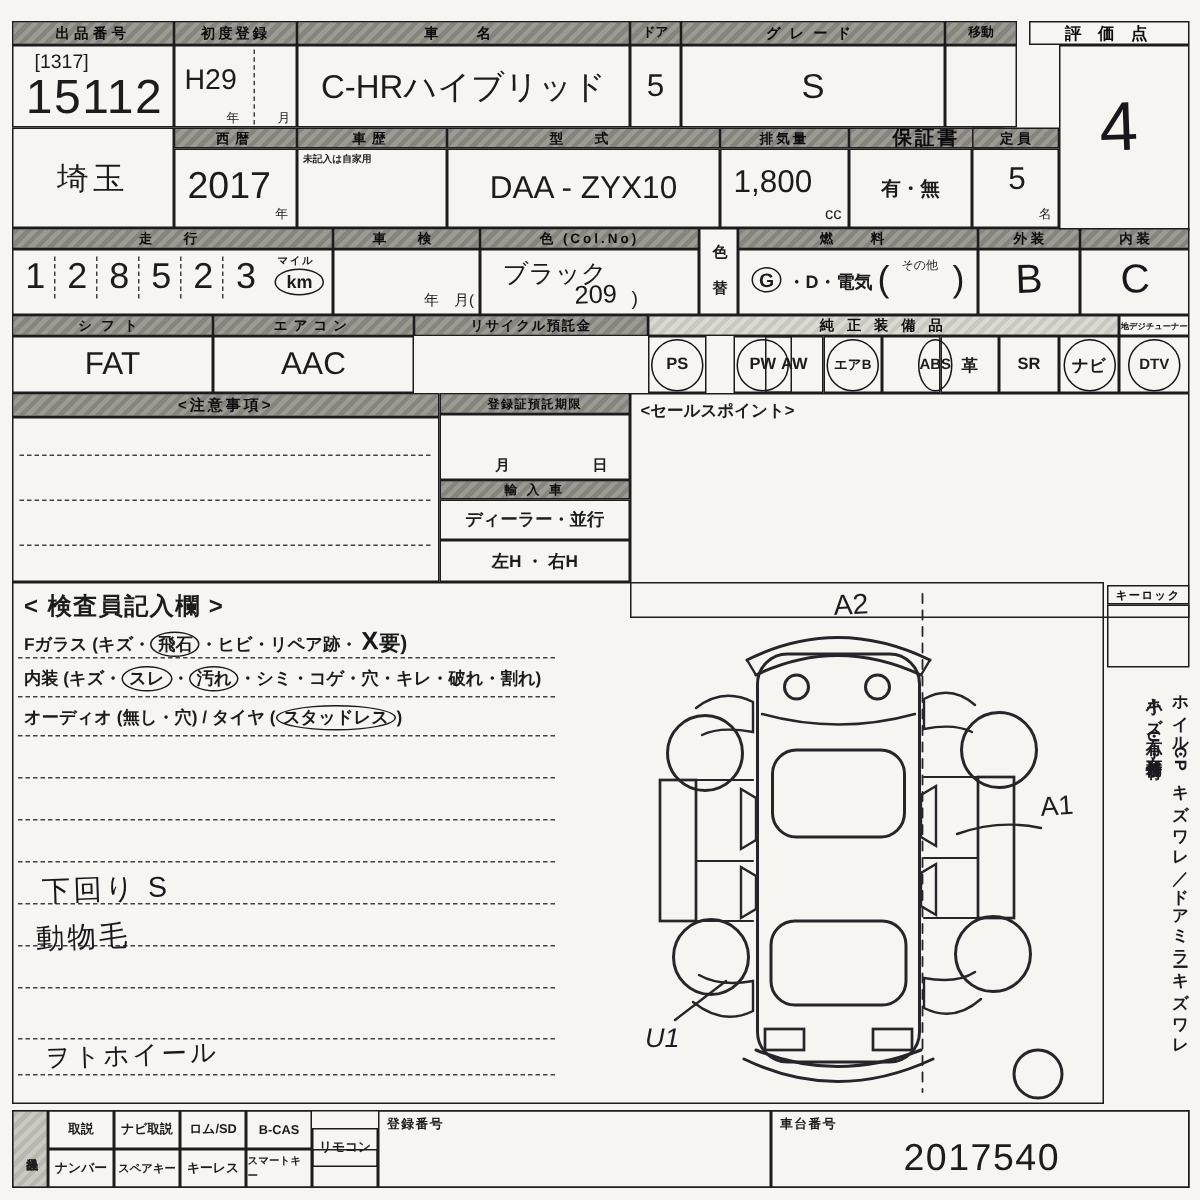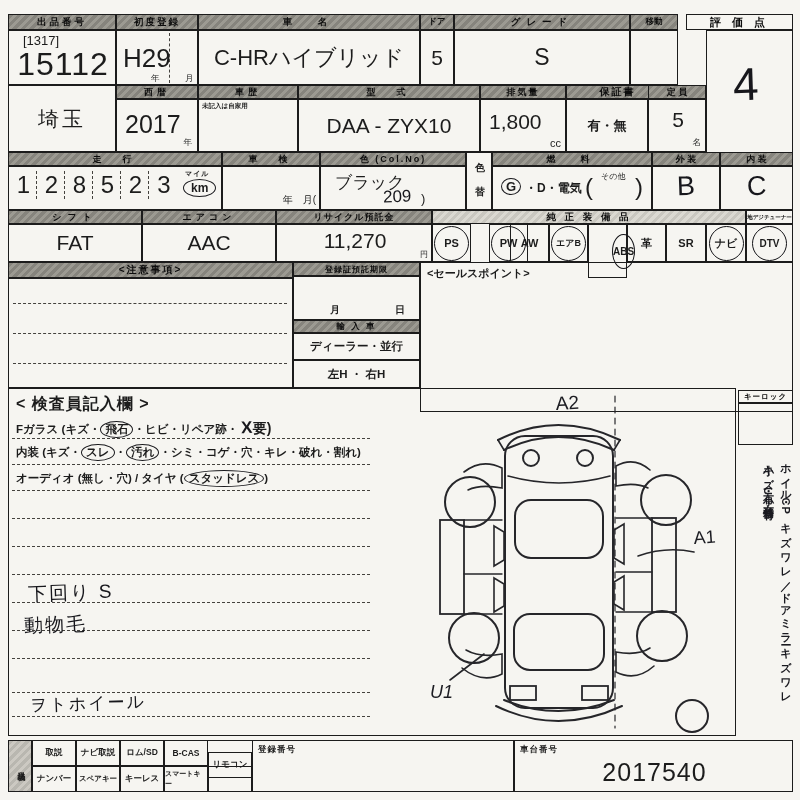--- a/index.html
+++ b/index.html
@@ -28,21 +28,21 @@
 <div id="sheet">
 
   <div class="abs hdr" style="left:8px;top:14px;width:108px;height:16px;font-size:9.5px;letter-spacing:3px;">出品番号</div>
   <div class="abs cell" style="left:8px;top:30px;width:108px;height:55px;">
     <div class="abs" style="left:14px;top:2px;font-size:13px;">[1317]</div>
     <div class="abs" style="left:0;top:15px;width:108px;text-align:center;font-size:32px;letter-spacing:1px;">15112</div>
   </div>
 
   <div class="abs hdr" style="left:116px;top:14px;width:82px;height:16px;font-size:9.5px;letter-spacing:2px;">初度登録</div>
   <div class="abs cell" style="left:116px;top:30px;width:82px;height:55px;">
-    <div class="abs" style="left:6px;top:12px;font-size:26px;">H29</div>
+    <div class="abs" style="left:6px;top:12px;font-size:19px;">H29</div>
     <div class="abs" style="left:52px;top:2px;height:50px;border-left:1.4px dashed #44423e;"></div>
     <div class="abs" style="left:34px;top:42px;font-size:8.5px;">年</div>
     <div class="abs" style="left:68px;top:42px;font-size:8.5px;">月</div>
   </div>
 
   <div class="abs hdr" style="left:198px;top:14px;width:222px;height:16px;font-size:9.5px;letter-spacing:8px;">車　名</div>
   <div class="abs cell ctr" style="left:198px;top:30px;width:222px;height:55px;font-size:22px;">C-HRハイブリッド</div>
 
   <div class="abs hdr" style="left:420px;top:14px;width:34px;height:16px;font-size:8.5px;">ドア</div>
   <div class="abs cell ctr" style="left:420px;top:30px;width:34px;height:55px;font-size:21px;">5</div>
@@ -73,21 +73,21 @@
 
   <div class="abs hdr" style="left:298px;top:85px;width:182px;height:14px;font-size:9px;letter-spacing:6px;">型　式</div>
   <div class="abs cell ctr" style="left:298px;top:99px;width:182px;height:53px;font-size:21px;">DAA - ZYX10</div>
 
   <div class="abs hdr" style="left:480px;top:85px;width:86px;height:14px;font-size:9px;letter-spacing:2px;">排気量</div>
   <div class="abs cell" style="left:480px;top:99px;width:86px;height:53px;">
     <div class="abs" style="left:8px;top:10px;font-size:21px;">1,800</div>
     <div class="abs" style="right:4px;bottom:2px;font-size:11px;">cc</div>
   </div>
 
-  <div class="abs hdr" style="left:566px;top:85px;width:103px;height:14px;font-size:10px;letter-spacing:2px;">保証書</div>
+  <div class="abs hdr" style="left:566px;top:85px;width:103px;height:14px;font-size:13px;letter-spacing:2px;">保証書</div>
   <div class="abs cell ctr" style="left:566px;top:99px;width:82px;height:53px;font-size:13px;font-weight:bold;">有・無</div>
 
   <div class="abs hdr" style="left:648px;top:85px;width:58px;height:14px;font-size:9px;">定 員</div>
   <div class="abs cell" style="left:648px;top:99px;width:58px;height:53px;">
     <div class="abs ctr" style="left:0;top:8px;width:58px;font-size:21px;">5</div>
     <div class="abs" style="right:4px;bottom:2px;font-size:8.5px;">名</div>
   </div>
 
   <div class="abs hdr" style="left:8px;top:152px;width:214px;height:14px;font-size:9px;letter-spacing:6px;">走　行</div>
   <div class="abs cell" style="left:8px;top:166px;width:214px;height:44px;">
@@ -136,41 +136,37 @@
     <div class="hand abs" style="left:26px;top:4px;font-size:27px;">C</div>
   </div>
 
   <div class="abs hdr" style="left:8px;top:210px;width:134px;height:14px;font-size:9px;letter-spacing:6px;">シフト</div>
   <div class="abs cell ctr" style="left:8px;top:224px;width:134px;height:38px;font-size:21px;">FAT</div>
 
   <div class="abs hdr" style="left:142px;top:210px;width:134px;height:14px;font-size:9px;letter-spacing:4px;">エアコン</div>
   <div class="abs cell ctr" style="left:142px;top:224px;width:134px;height:38px;font-size:21px;">AAC</div>
 
   <div class="abs hdr" style="left:276px;top:210px;width:156px;height:14px;font-size:9px;letter-spacing:1px;">リサイクル預託金</div>
-  <div class="abs cell" style="left:276px;top:224px;width:156px;height:38px;">
-    <div class="abs ctr" style="left:0;top:4px;width:156px;font-size:21px;">11,270</div>
-    <div class="abs" style="right:3px;bottom:1px;font-size:8px;">円</div>
-  </div>
 
   <div class="abs hdrw" style="left:432px;top:210px;width:314px;height:14px;font-size:9.5px;letter-spacing:3px;background:repeating-linear-gradient(135deg,#c9c7c0 0 3px,#dbd9d2 3px 6px);">純 正 装 備 品</div>
   <div class="abs hdrw" style="left:746px;top:210px;width:47px;height:14px;font-size:5.5px;">地デジチューナー</div>
 
   <div class="eqcell" style="left:432px;top:224px;width:39px;height:38px;">
       <span class="eqcirc">PS</span>
     </div>
   <div class="eqcell" style="left:471px;top:224px;width:39px;height:38px;margin-left:18px;">
       <span class="eqcirc">PW</span>
     </div>
   <div class="eqcell" style="left:510px;top:224px;width:39px;height:38px;">
       <span>AW</span>
     </div>
   <div class="eqcell" style="left:549px;top:224px;width:39px;height:38px;font-size:9px;">
       <span class="eqcirc">エアB</span>
     </div>
-  <div class="eqcell" style="left:588px;top:224px;width:39px;height:54px;font-size:10px;padding-left:32px;">
+  <div class="eqcell" style="left:588px;top:224px;width:39px;height:38px;font-size:10px;padding-left:32px;">
       <span class="eqcirc">ABS</span>
     </div>
   <div class="eqcell" style="left:627px;top:224px;width:39px;height:38px;">
       <span>革</span>
     </div>
   <div class="eqcell" style="left:666px;top:224px;width:40px;height:38px;">
       <span>SR</span>
     </div>
   <div class="eqcell" style="left:706px;top:224px;width:40px;height:38px;">
       <span class="eqcirc">ナビ</span>

